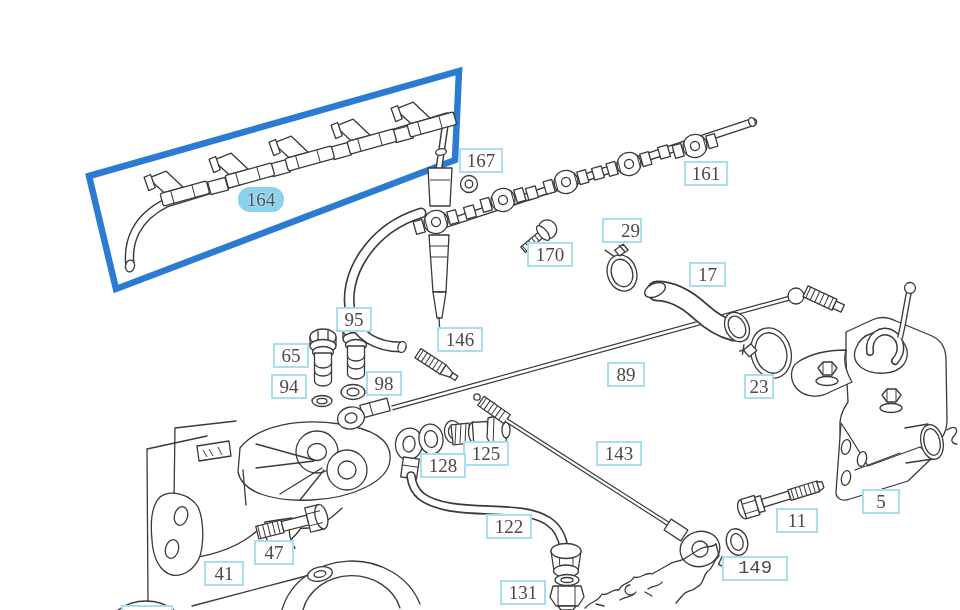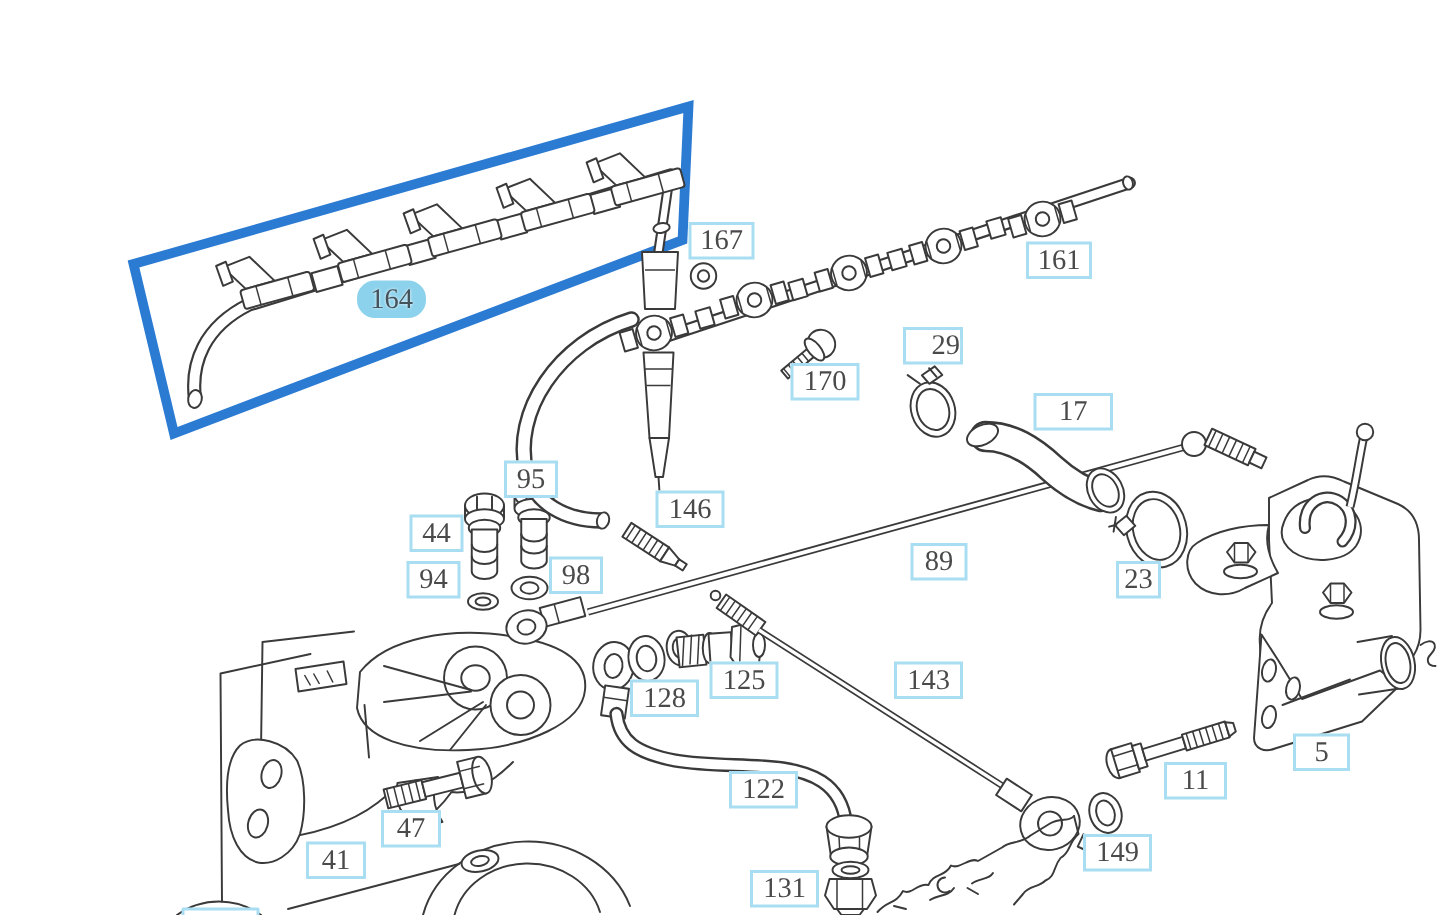--- a/index.html
+++ b/index.html
@@ -350,32 +350,32 @@
     <path class="thin" d="M37,-5.5 L37,5.5 M41.5,-5.5 L41.5,5.5 M46,-5.5 L46,5.5 M50.5,-5.5 L50.5,5.5 M55,-5.5 L55,5.5 M59.5,-5.5 L59.5,5.5"></path>
     <polygon class="wt" points="64,-5 69,-3 69,3 64,5"></polygon>
   </g>
 </svg>
 
 <div class="lbl hl" style="left:238px; top:187px; width:46px;">164</div>
 <div class="lbl" style="left:459px; top:148px; width:44px;">167</div>
 <div class="lbl" style="left:684px; top:161px; width:44px;">161</div>
 <div class="lbl" style="left:527px; top:242px; width:46px;">170</div>
 <div class="lbl" style="left:602px; top:218px; width:40px;text-align:right;">29</div>
-<div class="lbl" style="left:689px; top:262px; width:53px;">17</div>
+<div class="lbl" style="left:689px; top:262px; width:37px;">17</div>
 <div class="lbl" style="left:336px; top:307px; width:36px;">95</div>
-<div class="lbl" style="left:273px; top:343px; width:36px;">44</div>
+<div class="lbl" style="left:273px; top:343px; width:36px;">65</div>
 <div class="lbl" style="left:271px; top:374px; width:36px;">94</div>
 <div class="lbl" style="left:366px; top:371px; width:36px;">98</div>
 <div class="lbl" style="left:437px; top:327px; width:46px;">146</div>
 <div class="lbl" style="left:607px; top:362px; width:38px;">89</div>
 <div class="lbl" style="left:744px; top:374px; width:30px;">23</div>
-<div class="lbl" style="left:473px; top:441px; width:46px;">125</div>
+<div class="lbl" style="left:463px; top:441px; width:46px;">125</div>
 <div class="lbl" style="left:420px; top:453px; width:46px;">128</div>
 <div class="lbl" style="left:596px; top:441px; width:46px;">143</div>
 <div class="lbl" style="left:486px; top:514px; width:46px;">122</div>
 <div class="lbl" style="left:500px; top:580px; width:46px;">131</div>
 <div class="lbl" style="left:204px; top:561px; width:40px;">41</div>
 <div class="lbl" style="left:254px; top:540px; width:40px;">47</div>
 <div class="lbl" style="left:862px; top:489px; width:38px;">5</div>
 <div class="lbl" style="left:776px; top:508px; width:42px;">11</div>
-<div class="lbl" style="left:722px; top:556px; width:46px;">149</div>
+<div class="lbl" style="left:722px; top:556px; width:66px;font-family:Liberation Mono, monospace;">149</div>
 
 </div>
 
 </body></html>

